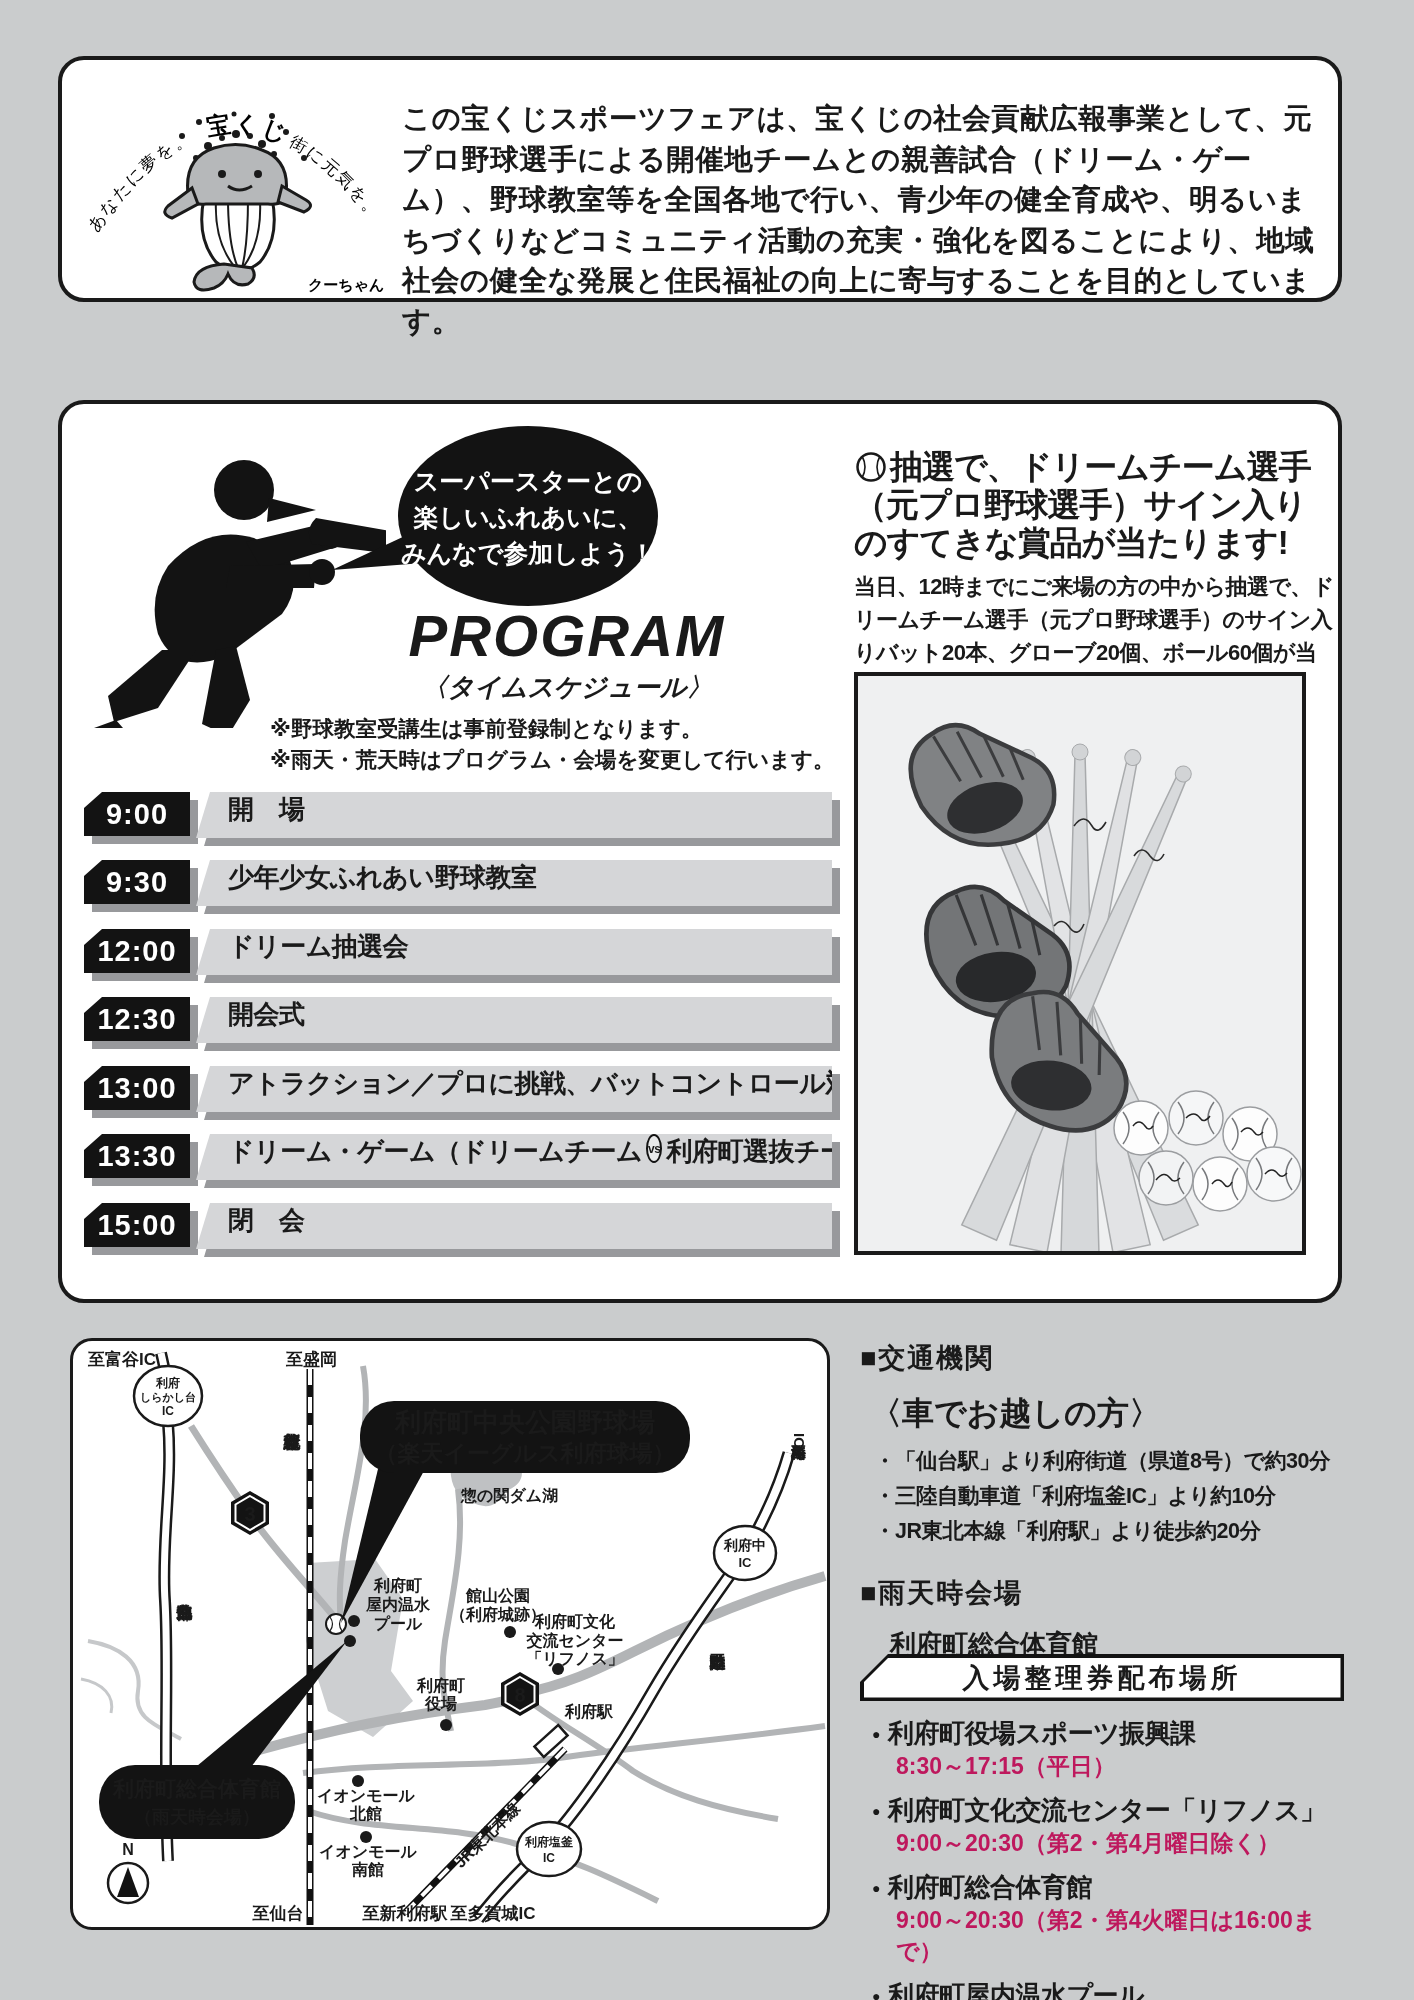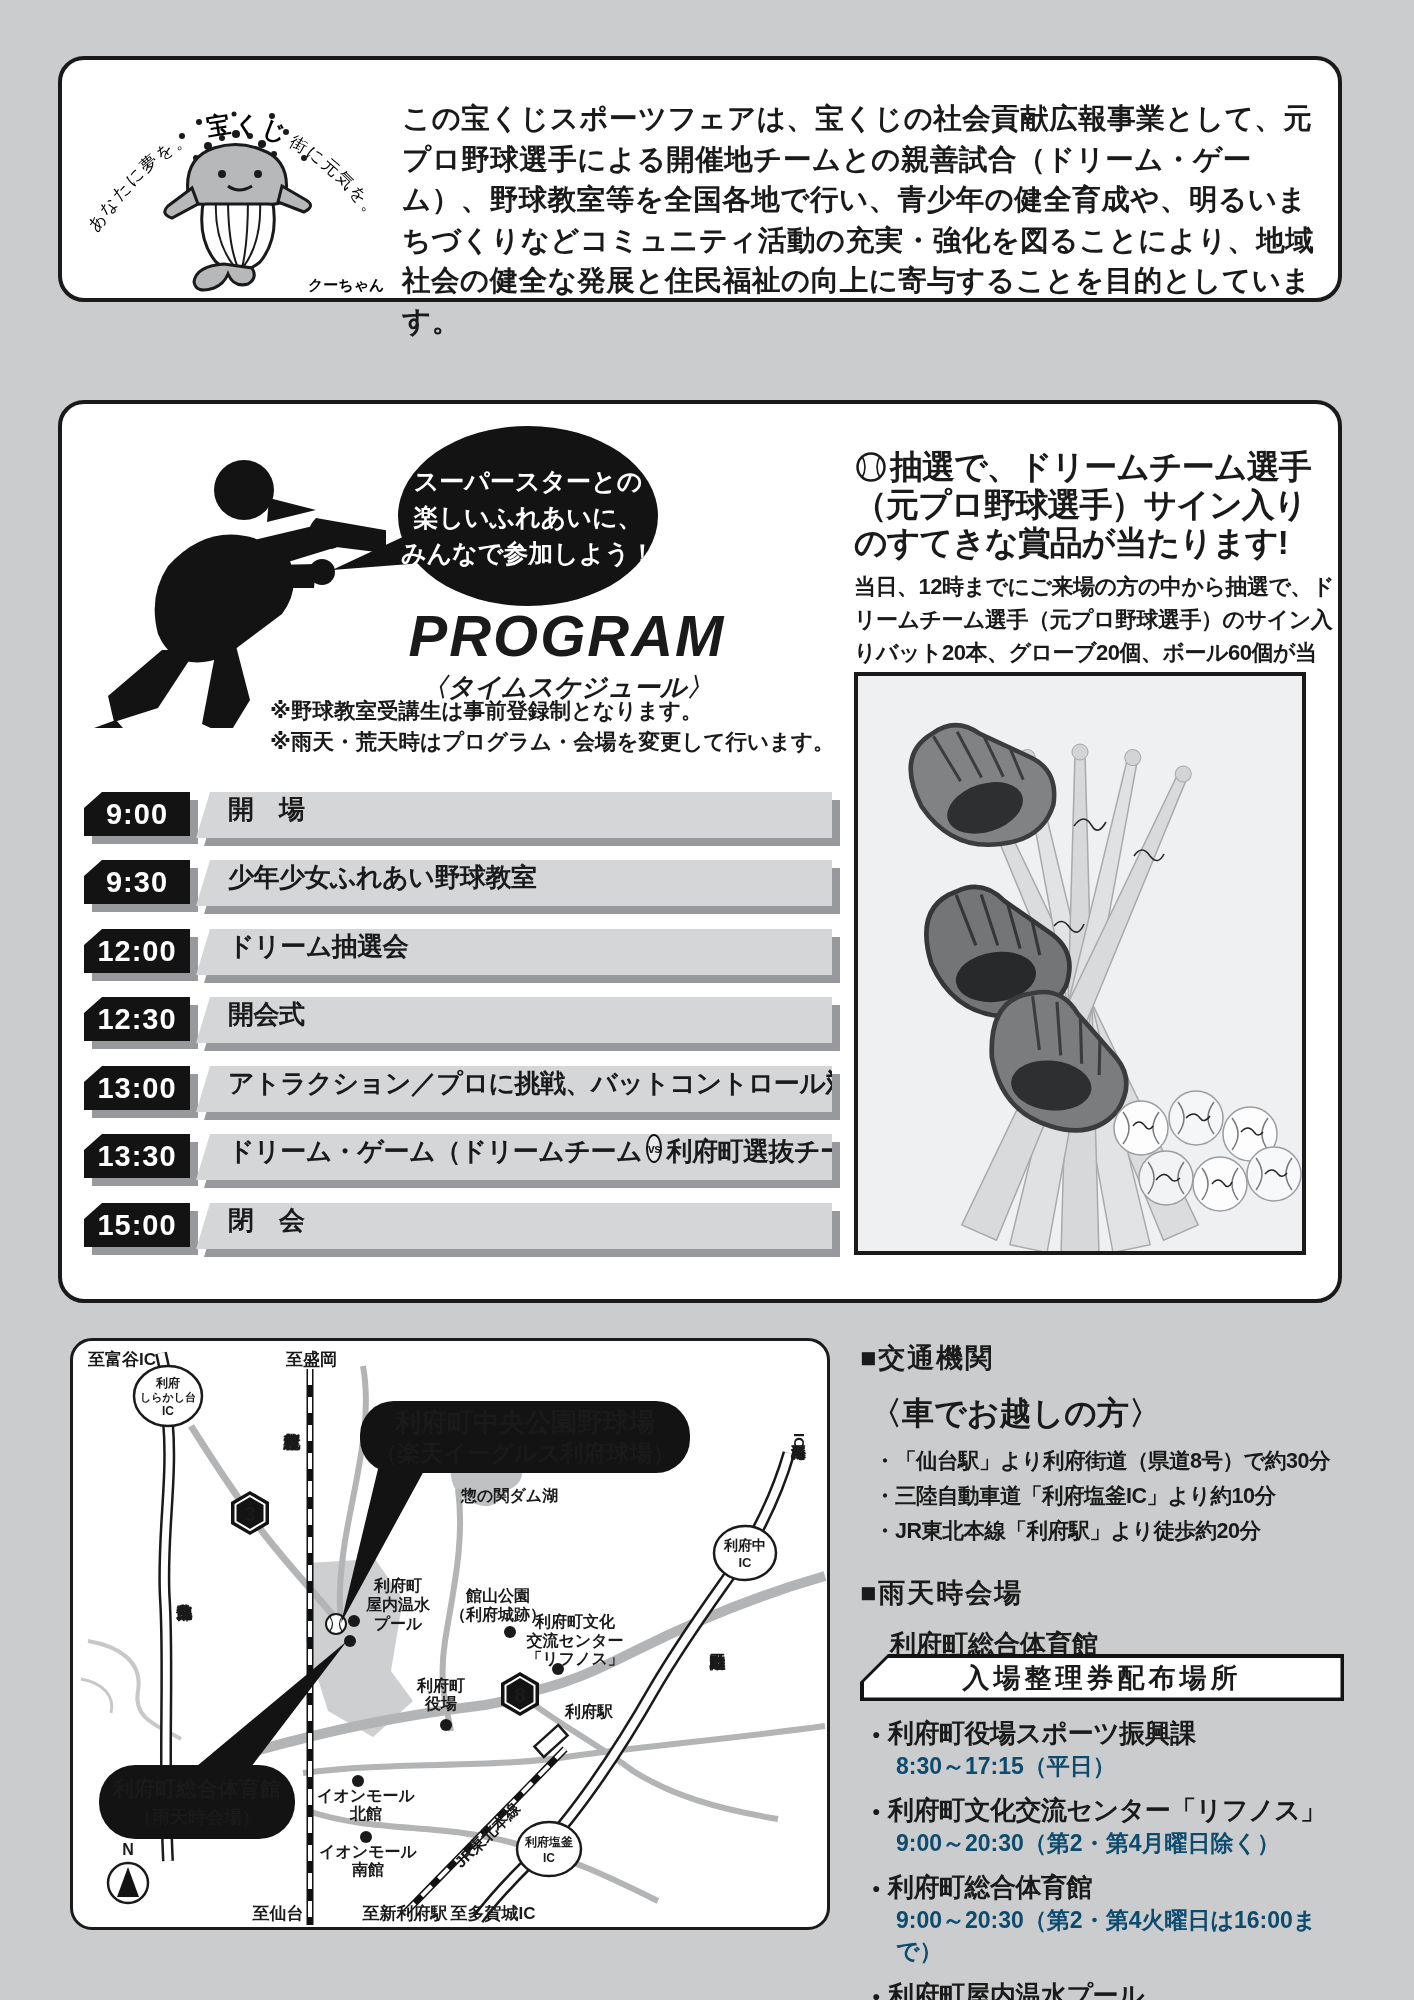--- a/index.html
+++ b/index.html
@@ -9,21 +9,21 @@
   
   #introBox{left:58px;top:56px;width:1284px;height:246px;}
   #mascot{position:absolute;left:14px;top:6px;width:330px;height:232px;}
   #introText{position:absolute;left:340px;top:38px;width:930px;font-size:28.5px;line-height:40.5px;font-weight:bold;letter-spacing:.5px;}
   
   #programBox{left:58px;top:400px;width:1284px;height:903px;}
   #player{position:absolute;left:14px;top:34px;width:310px;height:290px;}
   #bubble{position:absolute;left:248px;top:16px;width:352px;height:196px;}
   #programTitle{position:absolute;left:290px;top:198px;width:430px;text-align:center;font-size:58px;font-weight:bold;font-style:italic;letter-spacing:2px;}
   #programSub{position:absolute;left:290px;top:266px;width:430px;text-align:center;font-size:26px;font-weight:bold;font-style:italic;}
-  #notes{position:absolute;left:208px;top:292px;font-size:21.5px;line-height:31px;font-weight:bold;}
+  #notes{position:absolute;left:208px;top:310px;font-size:21.5px;line-height:31px;font-weight:bold;}
   .srow{position:absolute;left:22px;width:770px;height:46px;filter:drop-shadow(8px 8px 0 #98999c);}
   .stime{position:absolute;left:0;top:0;width:106px;height:44px;background:#131313;color:#fff;
          clip-path:polygon(18px 0,100% 0,100% 100%,0 100%,0 16px);
          display:flex;align-items:center;justify-content:center;font-size:29px;font-weight:bold;letter-spacing:1px;}
   .sbar{position:absolute;left:112px;top:0;width:636px;height:46px;background:#d5d6d8;
         clip-path:polygon(14px 0,100% 0,100% 100%,0 100%);
         display:flex;align-items:flex-start;padding-left:32px;box-sizing:border-box;
         font-size:26px;font-weight:bold;letter-spacing:-.5px;white-space:nowrap;}
   .vs{display:inline-flex;align-items:center;justify-content:center;width:25px;height:25px;border:2px solid #131313;border-radius:50%;font-size:12px;font-weight:bold;margin:0 4px;background:#e8e9ea;}
   #prizeHead{position:absolute;left:792px;top:44px;width:492px;font-size:33px;font-weight:bold;line-height:38px;letter-spacing:-1px;}
@@ -40,21 +40,21 @@
   #rainTitle{font-size:27px;font-weight:bold;margin-top:26px;}
   #rainVenue{font-size:26px;font-weight:bold;margin:16px 0 0 30px;}
   #ticketHeader{position:absolute;left:860px;top:1654px;width:484px;height:47px;background:#131313;
       clip-path:polygon(28px 0,100% 0,100% 100%,0 100%,0 28px);}
   #ticketHeader .in{position:absolute;left:3.5px;top:3.5px;right:3.5px;bottom:3.5px;background:#fff;
       clip-path:polygon(25px 0,100% 0,100% 100%,0 100%,0 25px);
       display:flex;align-items:center;justify-content:center;font-size:27px;font-weight:bold;letter-spacing:4px;}
   #tickets{position:absolute;left:872px;top:1718px;width:480px;}
   #tickets .tname{font-size:26px;font-weight:bold;letter-spacing:-.5px;line-height:30px;}
   #tickets .tname::before{content:"●";font-size:14px;vertical-align:3px;margin-right:8px;}
-  #tickets .thours{font-size:23px;font-weight:bold;color:#0c4a6e;margin:2px 0 13px 24px;letter-spacing:0;}
+  #tickets .thours{font-size:23px;font-weight:bold;color:#be185d;margin:2px 0 13px 24px;letter-spacing:0;}
 </style>
 </head>
 <body>
 
 <div class="page">
 
   <div class="wbox" id="introBox">
     <svg id="mascot" viewBox="0 0 330 232">
       <defs>
           <path id="arcPath" d="M 18,170 Q 160,-40 312,175"></path>

